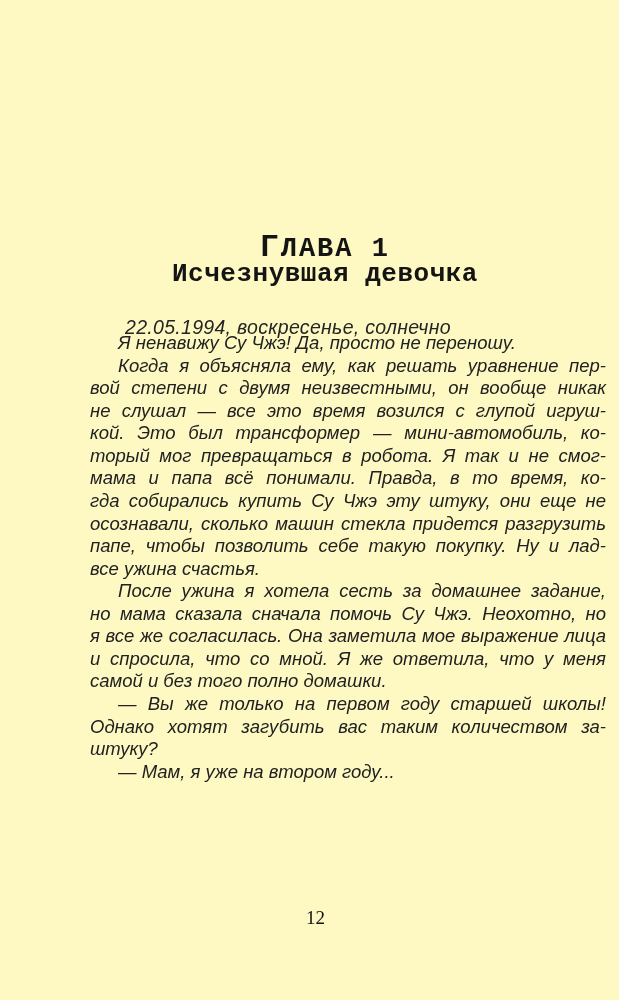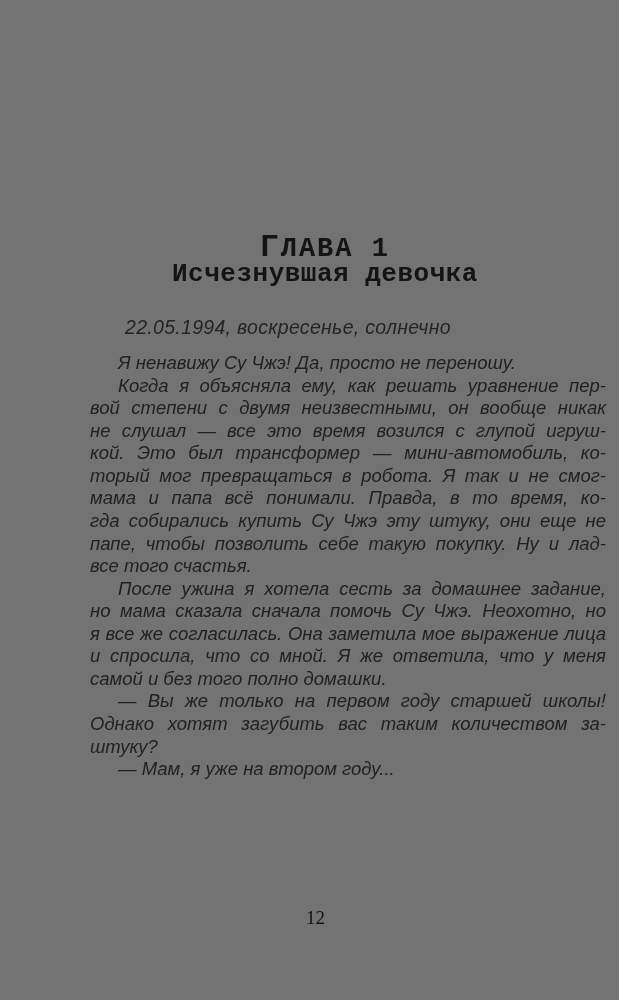--- a/index.html
+++ b/index.html
@@ -1,20 +1,20 @@
 <!DOCTYPE html>
 <html><head>
 <meta charset="utf-8">
 <style>
   html, body { margin: 0; padding: 0; background: #ffffff; }
   .page {
     position: relative;
     width: 619px;
     height: 1000px;
-    background: #737373;
+    background: #fef9c3;
     overflow: hidden;
     font-family: "Liberation Sans", sans-serif;
     color: #1e1e1e;
   }
   .heading {
     position: absolute;
     left: 69px;
     width: 512px;
     text-align: center;
     font-family: "Liberation Mono", monospace;
@@ -31,21 +31,21 @@
     left: 125px;
     top: 316px;
     font-style: italic;
     font-size: 19.5px;
     color: #242424;
     letter-spacing: 0.3px;
   }
   .body-text {
     position: absolute;
     left: 90px;
-    top: 352px;
+    top: 332px;
     width: 516px;
     font-style: italic;
     font-size: 18.5px;
     line-height: 22.57px;
     color: #212121;
   }
   .ln { text-align: justify; text-align-last: justify; }
   .ln.end { text-align-last: left; }
   .ln.ind { text-indent: 28px; }
   .page-num {
@@ -77,22 +77,23 @@
     </div>
 
     <div class="para">
       <div class="ln ind">Когда я объясняла ему, как решать уравнение пер-</div>
       <div class="ln">вой степени с двумя неизвестными, он вообще никак</div>
       <div class="ln">не слушал — все это время возился с глупой игруш-</div>
       <div class="ln">кой. Это был трансформер — мини-автомобиль, ко-</div>
       <div class="ln">торый мог превращаться в робота. Я так и не смог-</div>
       <div class="ln">мама и папа всё понимали. Правда, в то время, ко-</div>
       <div class="ln">гда собирались купить Су Чжэ эту штуку, они еще не</div>
+      <div class="ln">осознавали, сколько машин стекла придется разгрузить</div>
       <div class="ln">папе, чтобы позволить себе такую покупку. Ну и лад-</div>
-      <div class="ln end">все того счастья.</div>
+      <div class="ln end">все ужина счастья.</div>
     </div>
 
     <div class="para">
       <div class="ln ind">После ужина я хотела сесть за домашнее задание,</div>
       <div class="ln">но мама сказала сначала помочь Су Чжэ. Неохотно, но</div>
       <div class="ln">я все же согласилась. Она заметила мое выражение лица</div>
       <div class="ln">и спросила, что со мной. Я же ответила, что у меня</div>
       <div class="ln end">самой и без того полно домашки.</div>
     </div>
 

